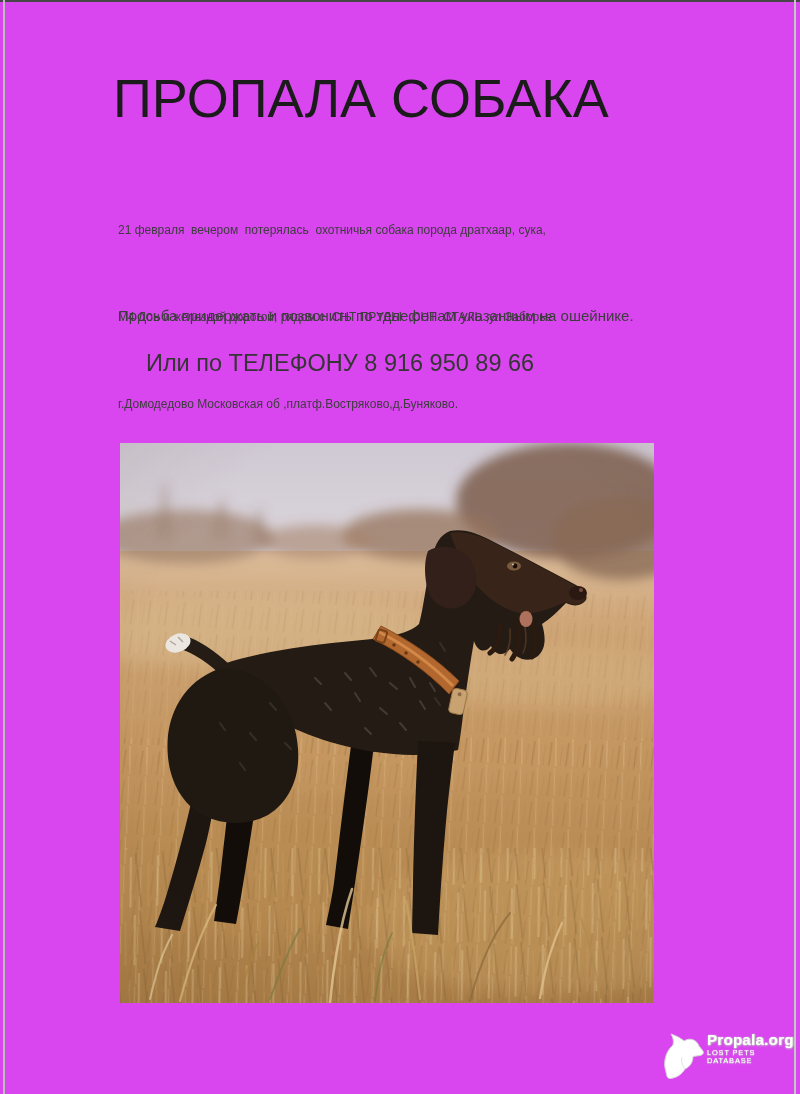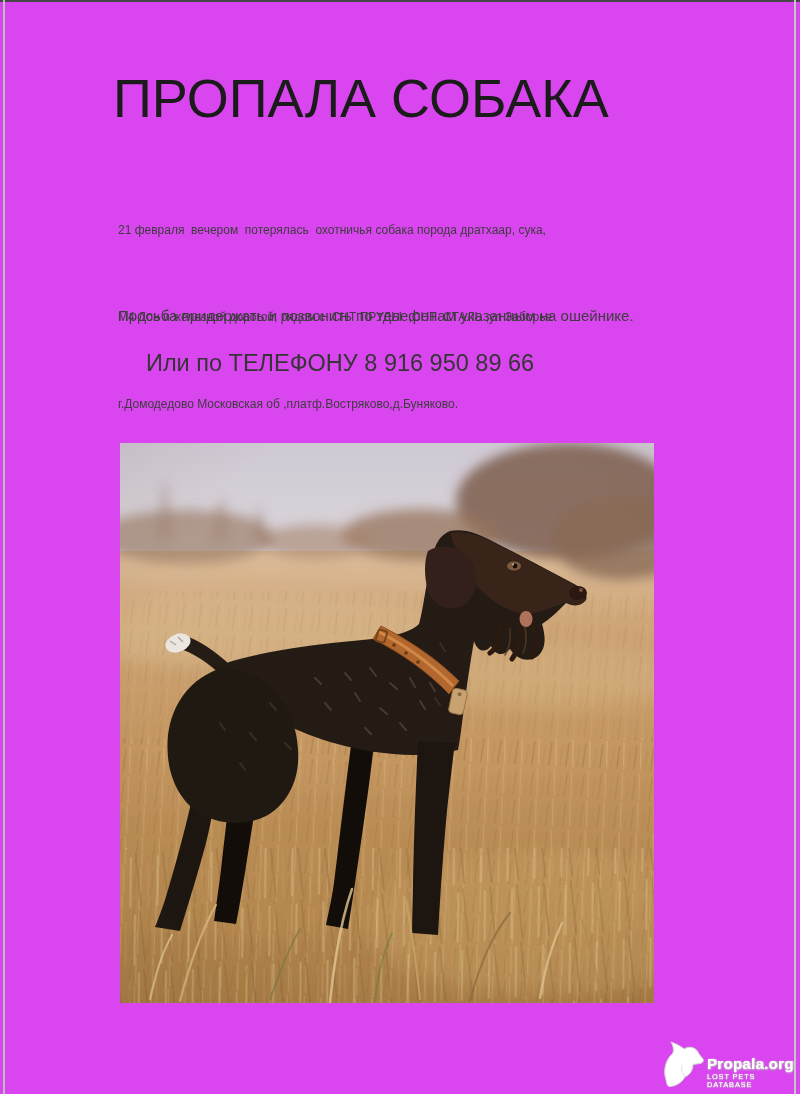--- a/index.html
+++ b/index.html
@@ -32,21 +32,21 @@
     font-size:23.5px;line-height:34px;color:#353535;white-space:pre;margin-left:30px;
   }
   .photo{
     position:absolute;left:120px;top:443px;width:534px;height:560px;
     overflow:hidden;background:#c59a68;
   }
   .photo svg{display:block;}
 
   .watermark{
     position:absolute;left:658px;top:1032px;width:136px;height:56px;
-    display:flex;align-items:flex-end;gap:3px;
+    display:flex;align-items:flex-start;gap:3px;
   }
   .wm-icon{flex:0 0 auto;}
   .wm-texts{display:flex;flex-direction:column;line-height:1;}
   .wm-brand{
     font-size:15px;font-weight:bold;color:#ffffff;
     text-shadow:0 0 1px #c9c9c9, 0 1px 2px #bfbfbf, 1px 0 1px #d6d6d6;
     letter-spacing:0.3px;
   }
   .wm-tagline{
     margin-top:2px;font-size:7.5px;font-weight:normal;color:#ffffff;

